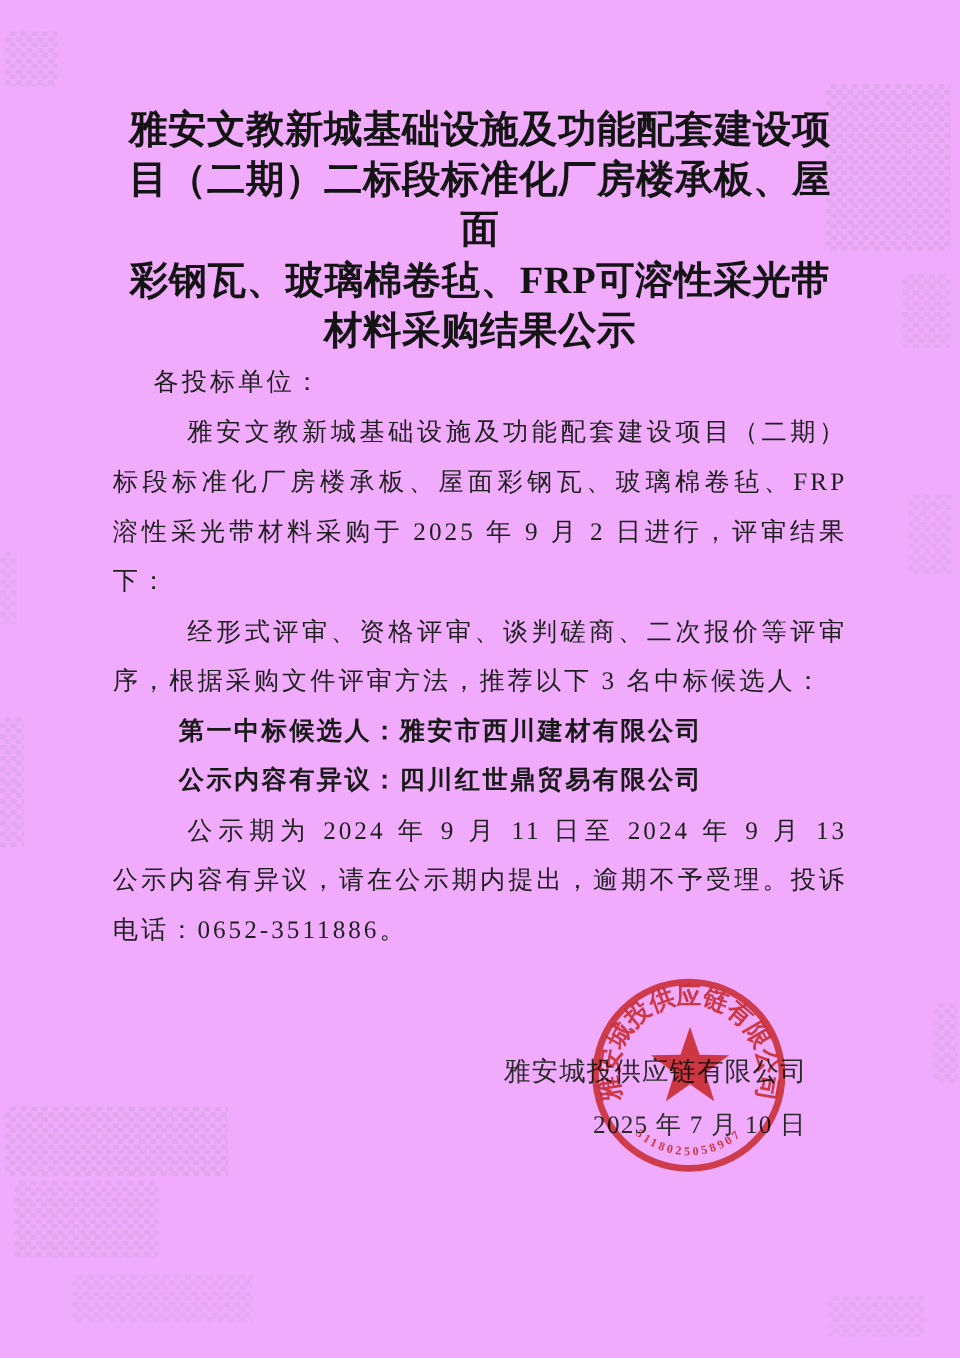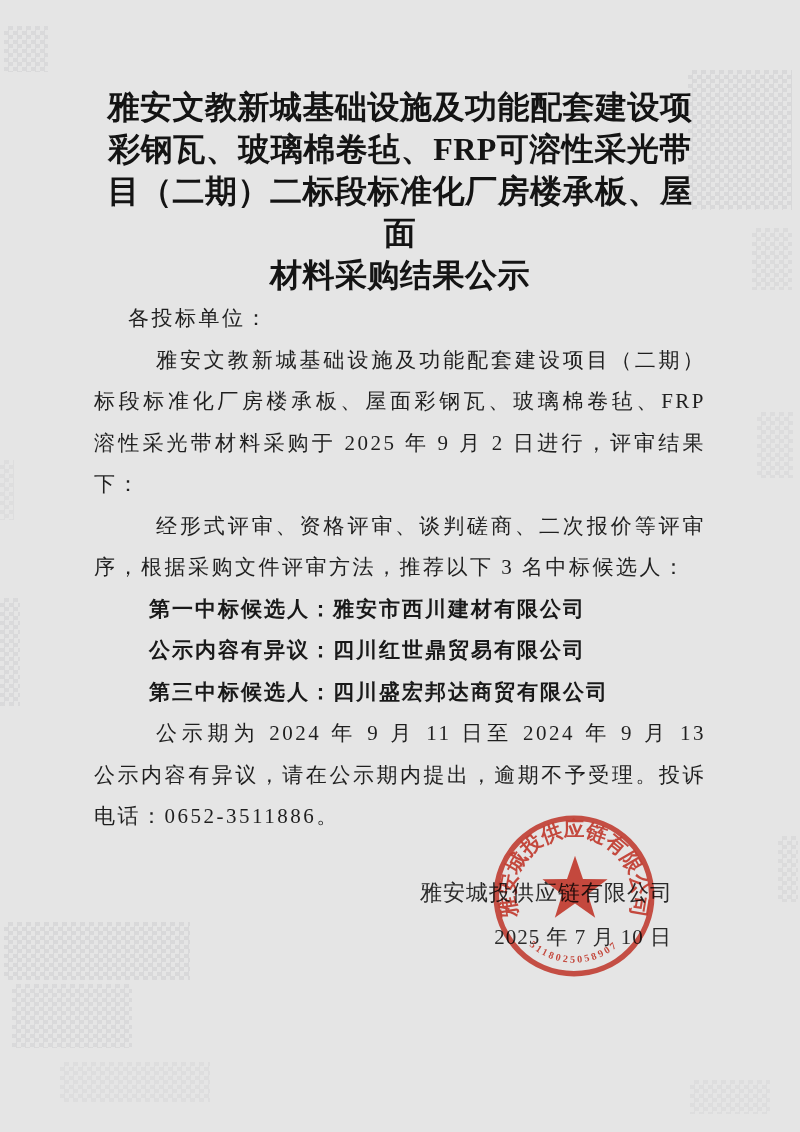--- a/index.html
+++ b/index.html
@@ -1,20 +1,20 @@
 <!DOCTYPE html>
 <html><head>
 <meta charset="utf-8">
 <style>
   html,body{margin:0;padding:0;}
   body{background:#ffffff;}
   .page{
     position:relative;
     width:800px;height:1132px;
-    background:#e5e5e5;
+    background:#f0abfc;
     overflow:hidden;
     font-family:"Liberation Serif","DejaVu Serif",serif;
     color:#1f1f1f;
     text-decoration:underline;
   }
   .content{
     position:absolute;
     left:94px;top:86px;
     width:612px;
   }
@@ -94,36 +94,35 @@
   <div class="noise" style="left:778px;top:836px;width:20px;height:66px;opacity:.4"></div>
   <div class="noise" style="left:4px;top:922px;width:186px;height:58px;opacity:.5"></div>
   <div class="noise" style="left:12px;top:984px;width:120px;height:64px;opacity:.45"></div>
   <div class="noise" style="left:60px;top:1062px;width:150px;height:40px;opacity:.3"></div>
   <div class="noise" style="left:690px;top:1080px;width:80px;height:34px;opacity:.3"></div>
 
   <div class="content">
 
     <div class="doc-title">
       <div>雅安文教新城基础设施及功能配套建设项</div>
+      <div>目（二期）二标段标准化厂房楼承板、屋面</div>
       <div>彩钢瓦、玻璃棉卷毡、FRP可溶性采光带</div>
-      <div>目（二期）二标段标准化厂房楼承板、屋面</div>
       <div>材料采购结果公示</div>
     </div>
 
     <div class="salutation">各投标单位：</div>
 
     <div class="ln ind">雅安文教新城基础设施及功能配套建设项目（二期）二</div>
     <div class="ln">标段标准化厂房楼承板、屋面彩钢瓦、玻璃棉卷毡、FRP 可</div>
     <div class="ln">溶性采光带材料采购于 2025 年 9 月 2 日进行，评审结果如</div>
     <div class="ln last">下：</div>
     <div class="ln ind">经形式评审、资格评审、谈判磋商、二次报价等评审程</div>
     <div class="ln last">序，根据采购文件评审方法，推荐以下 3 名中标候选人：</div>
     <div class="ln cand">第一中标候选人：雅安市西川建材有限公司</div>
     <div class="ln cand">公示内容有异议：四川红世鼎贸易有限公司</div>
-    <div class="ln cand">第三中标候选人：四川盛宏邦达商贸有限公司</div>
     <div class="ln ind">公示期为 2024 年 9 月 11 日至 2024 年 9 月 13 日，如对</div>
     <div class="ln">公示内容有异议，请在公示期内提出，逾期不予受理。投诉</div>
     <div class="ln last">电话：0652-3511886。</div>
 
   </div>
 
   <div class="sign-company">雅安城投供应链有限公司</div>
   <div class="sign-date">2025 年 7 月 10 日</div>
 
   <svg class="seal" viewBox="0 0 222 222">

